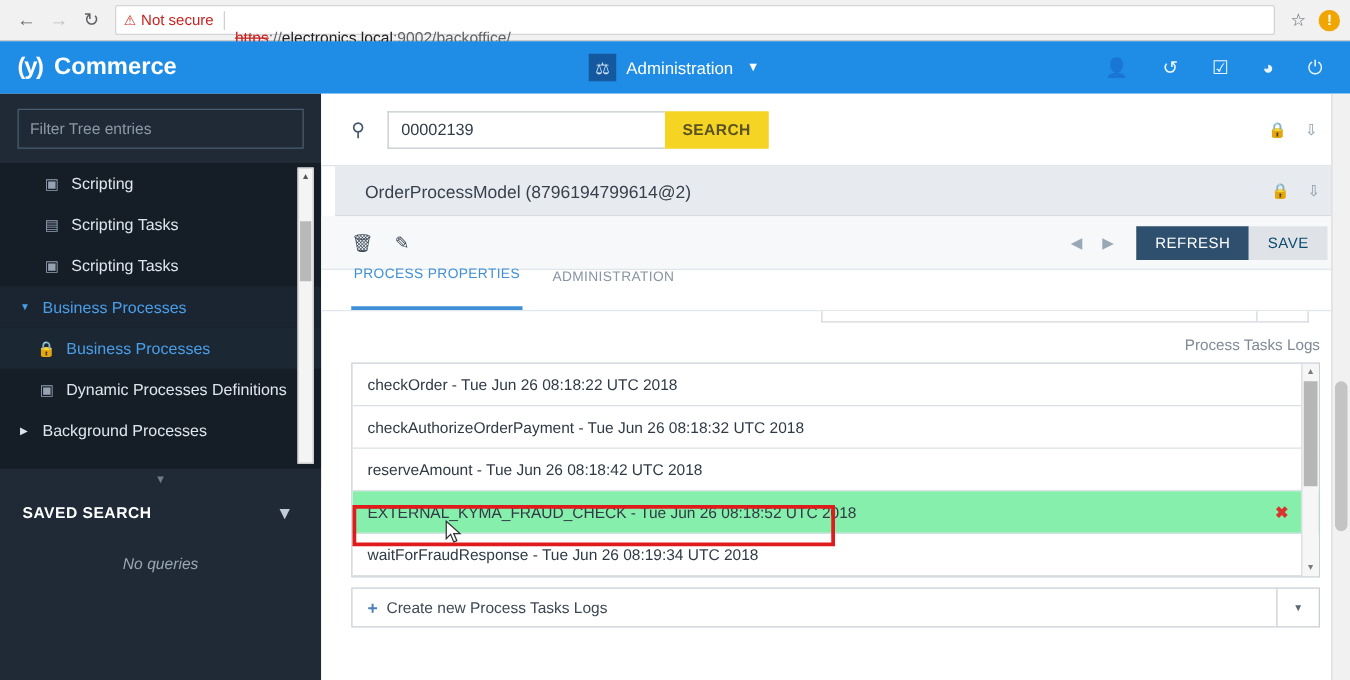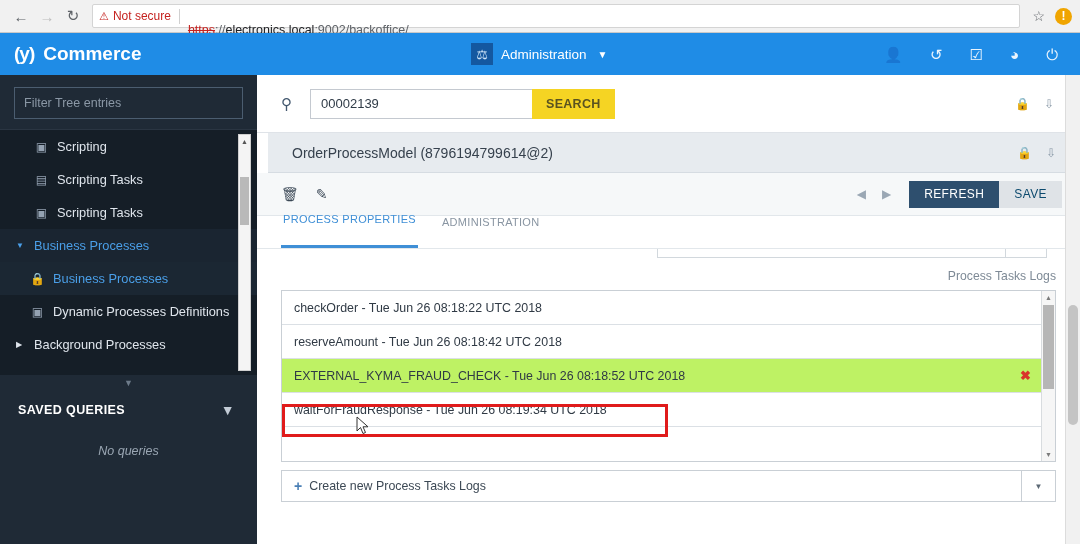--- a/index.html
+++ b/index.html
@@ -217,21 +217,21 @@
   }
   .list-box {
     border: 1px solid #c9cfd5; position: relative; background: #fff;
     height: 172px; overflow: hidden;
   }
   .log-row {
     height: 34px; display: flex; align-items: center;
     padding: 0 12px; font-size: 12.4px; color: #303a45;
     border-bottom: 1px solid #dbe0e5; position: relative;
   }
-  .log-row.selected { background: #bef264; }
+  .log-row.selected { background: #86efac; }
   .del-x {
     margin-left: auto; color: #d9342b; font-size: 13px;
     font-weight: bold; padding-right: 12px;
   }
   .list-scroll {
     position: absolute; right: 0; top: 0; bottom: 0; width: 14px;
     background: #f6f6f6; border-left: 1px solid #d8dcdf;
   }
   .list-scroll .arrow {
     height: 13px; display: flex; align-items: center; justify-content: center;
@@ -358,21 +358,21 @@
       </div>
 
       <div class="tree-scroll">
         <div class="arrow">▲</div>
         <div class="thumb"></div>
       </div>
     </div>
     <div class="tree-bottom-caret">▼</div>
 
     <div class="saved-head">
-      <span>SAVED QUERIES</span>
+      <span>SAVED SEARCH</span>
       <span class="funnel">▼</span>
     </div>
     <div class="no-queries">No queries</div>
   </div>
 
   <div class="main">
 
     <div class="search-row">
       <span class="search-glyph">⚲</span>
       <div class="search-box">
@@ -414,20 +414,23 @@
         <div class="cf-split"></div>
       </div>
 
       <div class="section-label">Process Tasks Logs</div>
 
       <div class="list-box">
         <div class="log-row">
           <span>checkOrder - Tue Jun 26 08:18:22 UTC 2018</span>
         </div>
         <div class="log-row">
+          <span>checkAuthorizeOrderPayment - Tue Jun 26 08:18:32 UTC 2018</span>
+        </div>
+        <div class="log-row">
           <span>reserveAmount - Tue Jun 26 08:18:42 UTC 2018</span>
         </div>
         <div class="log-row selected">
           <span>EXTERNAL_KYMA_FRAUD_CHECK - Tue Jun 26 08:18:52 UTC 2018</span>
           <span class="del-x">✖</span>
         </div>
         <div class="log-row">
           <span>waitForFraudResponse - Tue Jun 26 08:19:34 UTC 2018</span>
         </div>
 

